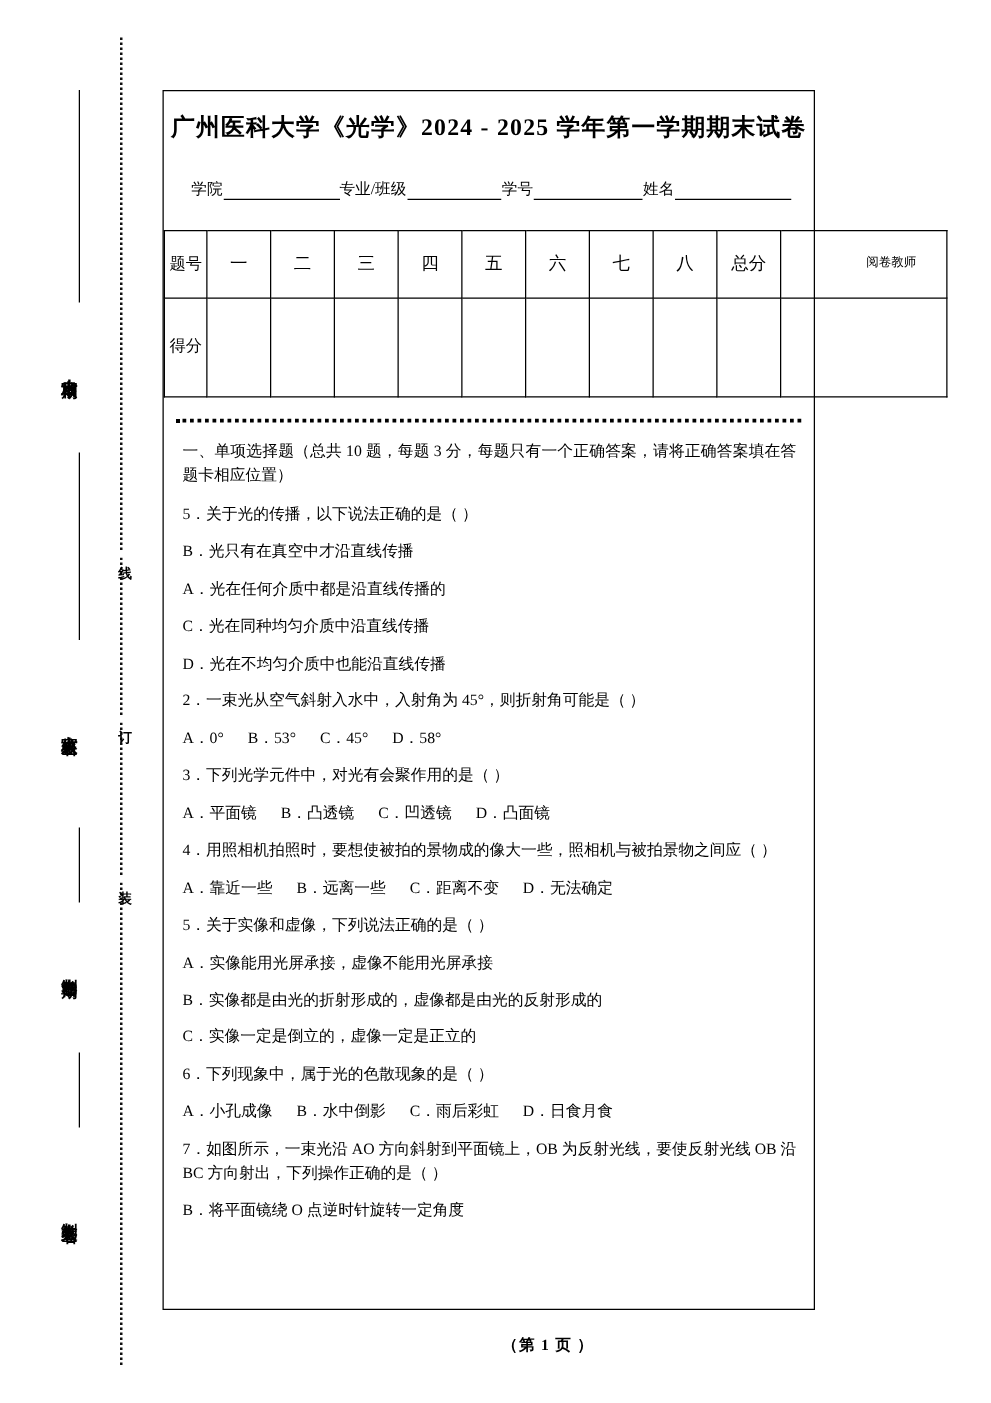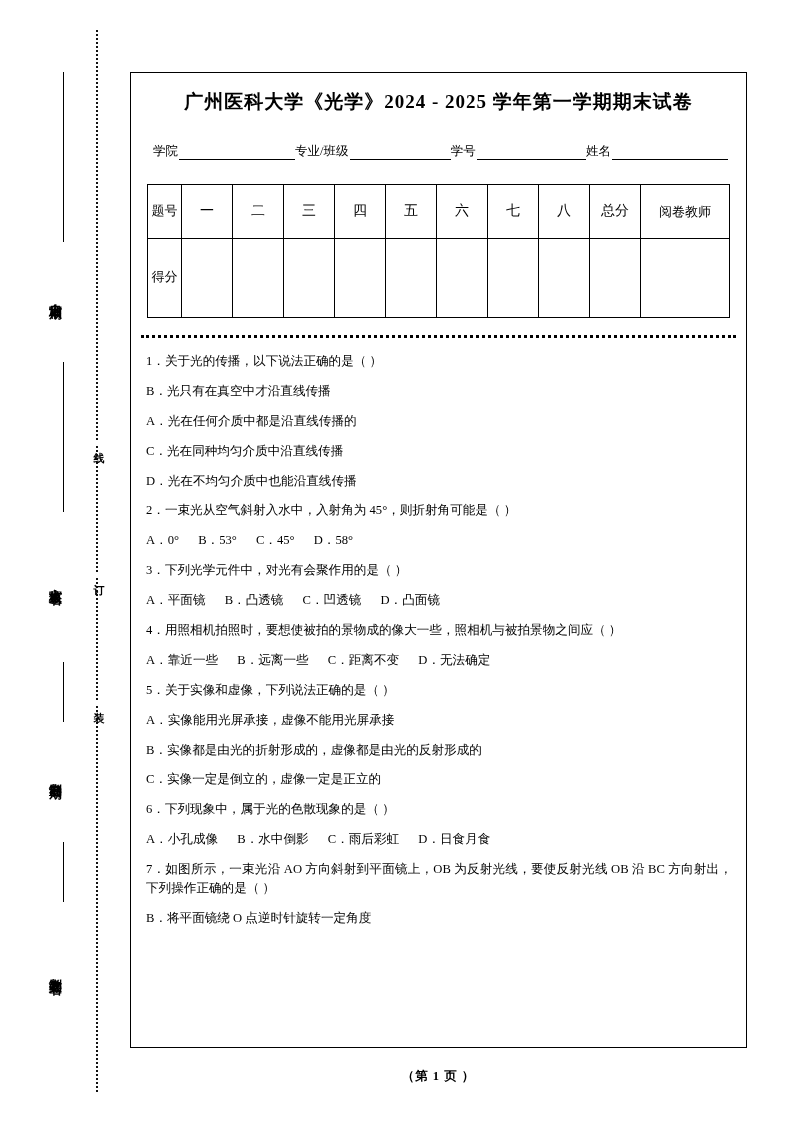--- a/index.html
+++ b/index.html
@@ -64,21 +64,21 @@
     font-weight: bold;
     text-align: center;
     padding: 3px 0;
   }
 
   
   #content-box {
     position: absolute;
     left: 130px;
     top: 72px;
-    width: 617px;
+    width: 522px;
     height: 976px;
     border: 1.5px solid #000;
     box-sizing: border-box;
     padding: 0;
   }
 
   #exam-title {
     text-align: center;
     font-size: 19px;
     font-weight: bold;
@@ -133,21 +133,21 @@
     padding: 0;
   }
   #score-table td.head-cell {
     width: 33px;
     line-height: 1.15;
     font-size: 13px;
     padding: 19px 0;
   }
   #score-table td.num-cell { width: 50px; height: 42px; }
   #score-table td.total-cell { width: 50px; }
-  #score-table td.teacher-cell { width: 88px; line-height: 1.2; font-size: 13px; }
+  #score-table td.teacher-cell { width: 88px; line-height: 1.2; font-size: 10px; padding-left: 44px; }
   #score-table tr.row-score td { height: 40px; }
 
   
   #dot-rule {
     margin: 17px 10px 0 10px;
     height: 0;
     border-top: 3px dotted #000;
   }
 
   
@@ -264,22 +264,23 @@
         <td></td>
         <td></td>
       </tr>
     </tbody>
   </table>
 
   <div id="dot-rule"></div>
 
   <div id="question-area">
 
-
-    <div class="q-stem">1．关于光的传播，以下说法正确的是（   ）</div>
+    <div class="section-head">一、单项选择题（总共 10 题，每题 3 分，每题只有一个正确答案，请将正确答案填在答题卡相应位置）</div>
+
+    <div class="q-stem">5．关于光的传播，以下说法正确的是（   ）</div>
     <div class="opt-block">
       <div class="opt-line">B．光只有在真空中才沿直线传播</div>
       <div class="opt-line">A．光在任何介质中都是沿直线传播的</div>
       <div class="opt-line">C．光在同种均匀介质中沿直线传播</div>
       <div class="opt-line">D．光在不均匀介质中也能沿直线传播</div>
     </div>
 
     <div class="q-stem">2．一束光从空气斜射入水中，入射角为 45°，则折射角可能是（   ）</div>
     <div class="opt-block opt-inline">
       <div class="opt-line">

